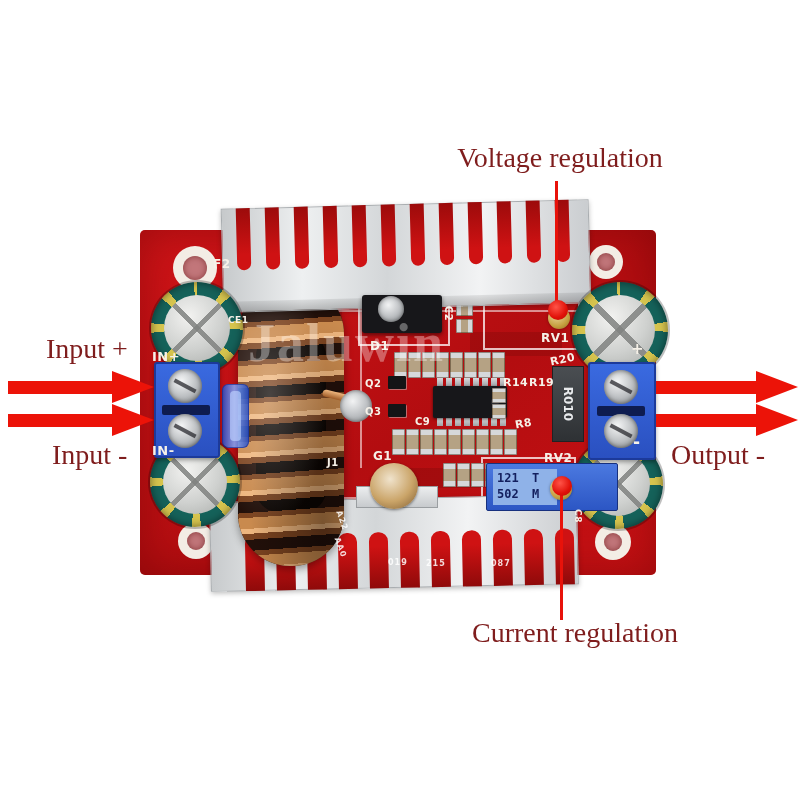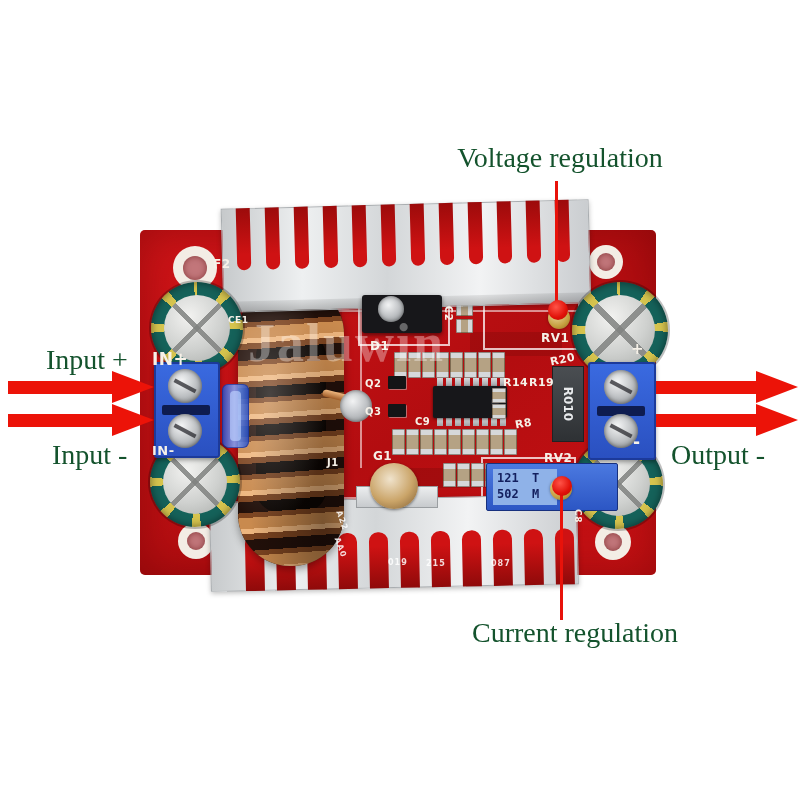--- a/index.html
+++ b/index.html
@@ -63,21 +63,21 @@
   .coil-core{position:absolute;left:18px;top:52px;width:70px;height:178px;background:#0c0603;border-radius:22px;}
   .coil-wind{position:absolute;inset:0;background:repeating-linear-gradient(176deg,
         rgba(0,0,0,0) 0 3px,#7c4420 3px 8px,#c98a4e 8px 19px,#eeb67e 19px 24px,#7c4420 24px 30px,rgba(0,0,0,0) 30px 38px);}
   .coil-hi{position:absolute;inset:0;background:radial-gradient(ellipse at 30% 40%,rgba(255,255,255,.25),rgba(0,0,0,0) 55%),
         radial-gradient(ellipse at 80% 85%,rgba(0,0,0,.4),rgba(0,0,0,0) 60%);}
   .wire{background:linear-gradient(#eeb67e,#a05c28);border-radius:4px;z-index:4;}
   
   .silk{color:#f6f1e8;font:bold 11px "DejaVu Sans",sans-serif;letter-spacing:.5px;z-index:7;white-space:nowrap;}
   .wm{color:rgba(255,255,255,.34);font:bold 54px "Liberation Serif",serif;letter-spacing:2px;z-index:8;white-space:nowrap;}
   
-  .red-label{color:#14532d;font:28px "Liberation Serif",serif;white-space:nowrap;z-index:10;}
+  .red-label{color:#7f1d1d;font:28px "Liberation Serif",serif;white-space:nowrap;z-index:10;}
   .ann-line{background:#e8120a;z-index:10;}
   .dot{border-radius:50%;background:radial-gradient(circle at 40% 35%,#ff5448,#e01008 60%,#b80b05);z-index:11;}
   .arrow-shaft{background:#ec1308;z-index:10;}
   .arrow-head{width:0;height:0;border-top:16px solid transparent;border-bottom:16px solid transparent;
               border-left:42px solid #ec1308;z-index:10;}
 </style>
 </head>
 <body>
 
 <div id="stage">
@@ -258,21 +258,21 @@
   <div class="a smdv" style="left:499px;top:463px;width:11px;height:22px;"></div>
 
   <div class="a smdv" style="left:492px;top:388px;width:12px;height:13px;"></div>
   <div class="a smdv" style="left:492px;top:404px;width:12px;height:13px;"></div>
 
   <div class="a sot" style="left:388px;top:376px;width:18px;height:13px;"></div>
   <div class="a sot" style="left:388px;top:404px;width:18px;height:13px;"></div>
 
   <div class="a silk" style="left:213px;top:257px;font-size:12px;">F2</div>
   <div class="a silk" style="left:228px;top:315px;font-size:9px;">CE1</div>
-  <div class="a silk" style="left:152px;top:349px;font-size:17px;">IN+</div>
+  <div class="a silk" style="left:152px;top:349px;font-size:13px;">IN+</div>
   <div class="a silk" style="left:152px;top:443px;font-size:13px;">IN-</div>
   <div class="a silk" style="left:370px;top:339px;font-size:12px;">D1</div>
   <div class="a silk" style="left:441px;top:308px;font-size:10px;transform:rotate(90deg);">C2</div>
   <div class="a silk" style="left:365px;top:378px;font-size:10px;">Q2</div>
   <div class="a silk" style="left:365px;top:406px;font-size:10px;">Q3</div>
   <div class="a silk" style="left:373px;top:449px;font-size:12px;">G1</div>
   <div class="a silk" style="left:327px;top:457px;font-size:10px;">J1</div>
   <div class="a silk" style="left:415px;top:416px;font-size:10px;">C9</div>
   <div class="a silk" style="left:515px;top:417px;font-size:11px;transform:rotate(-10deg);">R8</div>
   <div class="a silk" style="left:503px;top:376px;font-size:11px;">R14</div>
@@ -287,21 +287,21 @@
   <div class="a wm" style="left:248px;top:312px;">Jaluwin</div>
 
   <div class="a red-label" style="left:430px;top:142px;width:260px;text-align:center;">Voltage regulation</div>
   <div class="a ann-line" style="left:555px;top:181px;width:3px;height:122px;"></div>
   <div class="a dot" style="left:548px;top:300px;width:20px;height:20px;"></div>
 
   <div class="a dot" style="left:552px;top:476px;width:20px;height:20px;"></div>
   <div class="a ann-line" style="left:560px;top:494px;width:3px;height:126px;"></div>
   <div class="a red-label" style="left:445px;top:617px;width:260px;text-align:center;">Current regulation</div>
 
-  <div class="a red-label" style="left:46px;top:344px;">Input +</div>
+  <div class="a red-label" style="left:46px;top:333px;">Input +</div>
   <div class="a arrow-shaft" style="left:8px;top:381px;width:106px;height:13px;"></div>
   <div class="a arrow-head" style="left:112px;top:371px;"></div>
   <div class="a arrow-shaft" style="left:8px;top:414px;width:106px;height:13px;"></div>
   <div class="a arrow-head" style="left:112px;top:404px;"></div>
   <div class="a red-label" style="left:52px;top:439px;">Input -</div>
 
   <div class="a arrow-shaft" style="left:656px;top:381px;width:102px;height:13px;"></div>
   <div class="a arrow-head" style="left:756px;top:371px;"></div>
   <div class="a arrow-shaft" style="left:656px;top:414px;width:102px;height:13px;"></div>
   <div class="a arrow-head" style="left:756px;top:404px;"></div>

